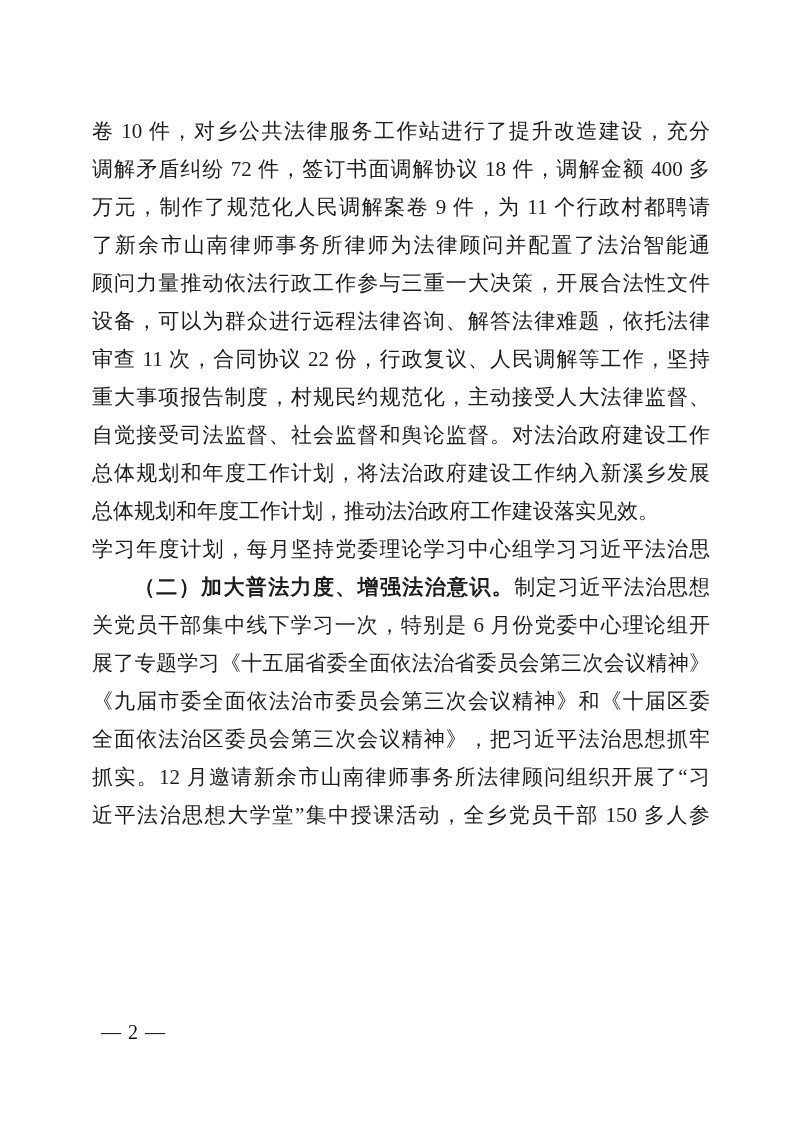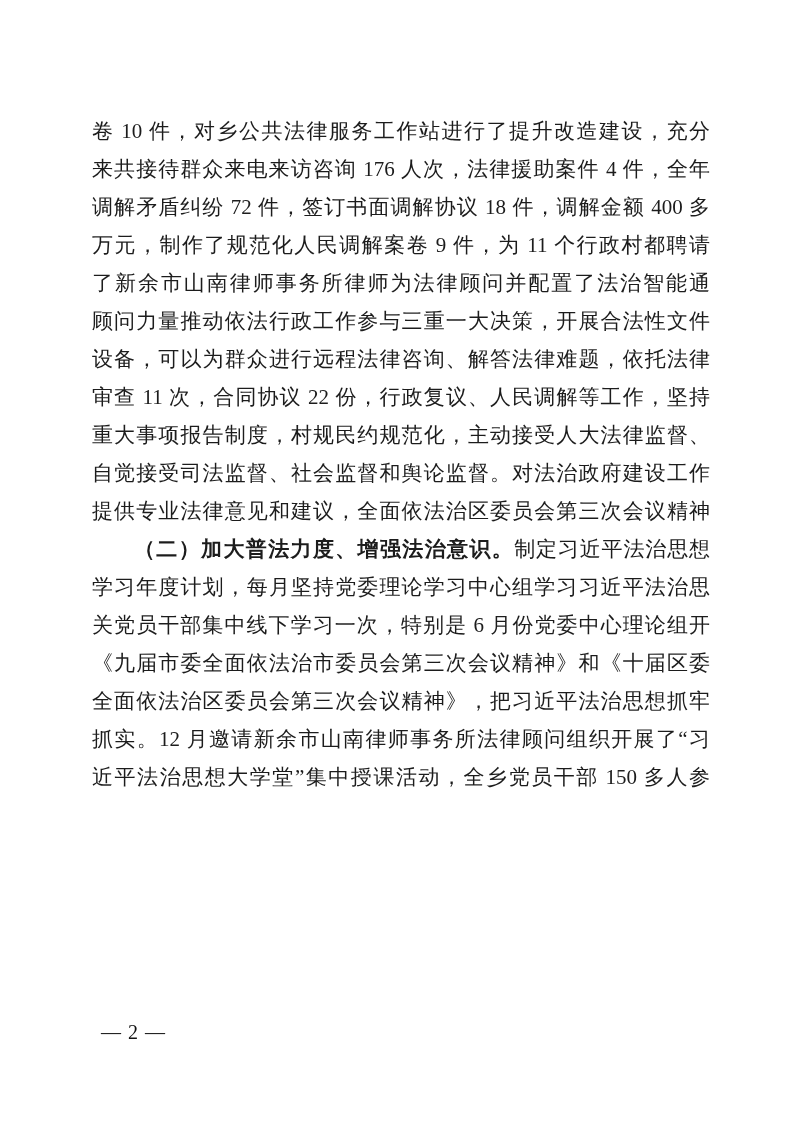--- a/index.html
+++ b/index.html
@@ -55,37 +55,38 @@
     color: #111111;
   }
 </style>
 </head>
 <body>
 
 <div class="page">
   <div class="content">
 
     <div class="line">卷 10 件，对乡公共法律服务工作站进行了提升改造建设，充分</div>
-    <div class="line">来共接待群众来电来访咨询 176 人次，法律援助案件 4 件，全年</div>
     <div class="line">调解矛盾纠纷 72 件，签订书面调解协议 18 件，调解金额 400 多</div>
     <div class="line">万元，制作了规范化人民调解案卷 9 件，为 11 个行政村都聘请</div>
     <div class="line">了新余市山南律师事务所律师为法律顾问并配置了法治智能通</div>
     <div class="line">顾问力量推动依法行政工作参与三重一大决策，开展合法性文件</div>
     <div class="line">设备，可以为群众进行远程法律咨询、解答法律难题，依托法律</div>
     <div class="line">审查 11 次，合同协议 22 份，行政复议、人民调解等工作，坚持</div>
     <div class="line">重大事项报告制度，村规民约规范化，主动接受人大法律监督、</div>
     <div class="line">自觉接受司法监督、社会监督和舆论监督。对法治政府建设工作</div>
-    <div class="line">提供专业法律意见和建议，全面依法治区委员会第三次会议精神</div>
+    <div class="line">总体规划和年度工作计划，将法治政府建设工作纳入新溪乡发展</div>
+    <div class="line para-end">总体规划和年度工作计划，推动法治政府工作建设落实见效。</div>
+
+    <div class="line">学习年度计划，每月坚持党委理论学习中心组学习习近平法治思</div>
 
     <div class="line indent">
       <span class="bold-lead">（二）加大普法力度、增强法治意识。</span><span>制定习近平法治思想</span>
     </div>
-
-    <div class="line">学习年度计划，每月坚持党委理论学习中心组学习习近平法治思</div>
     <div class="line">关党员干部集中线下学习一次，特别是 6 月份党委中心理论组开</div>
+    <div class="line">展了专题学习《十五届省委全面依法治省委员会第三次会议精神》</div>
     <div class="line">《九届市委全面依法治市委员会第三次会议精神》和《十届区委</div>
     <div class="line">全面依法治区委员会第三次会议精神》，把习近平法治思想抓牢</div>
     <div class="line">抓实。12 月邀请新余市山南律师事务所法律顾问组织开展了“习</div>
     <div class="line">近平法治思想大学堂”集中授课活动，全乡党员干部 150 多人参</div>
 
   </div>
 
   <div class="page-number">— 2 —</div>
 </div>
 

